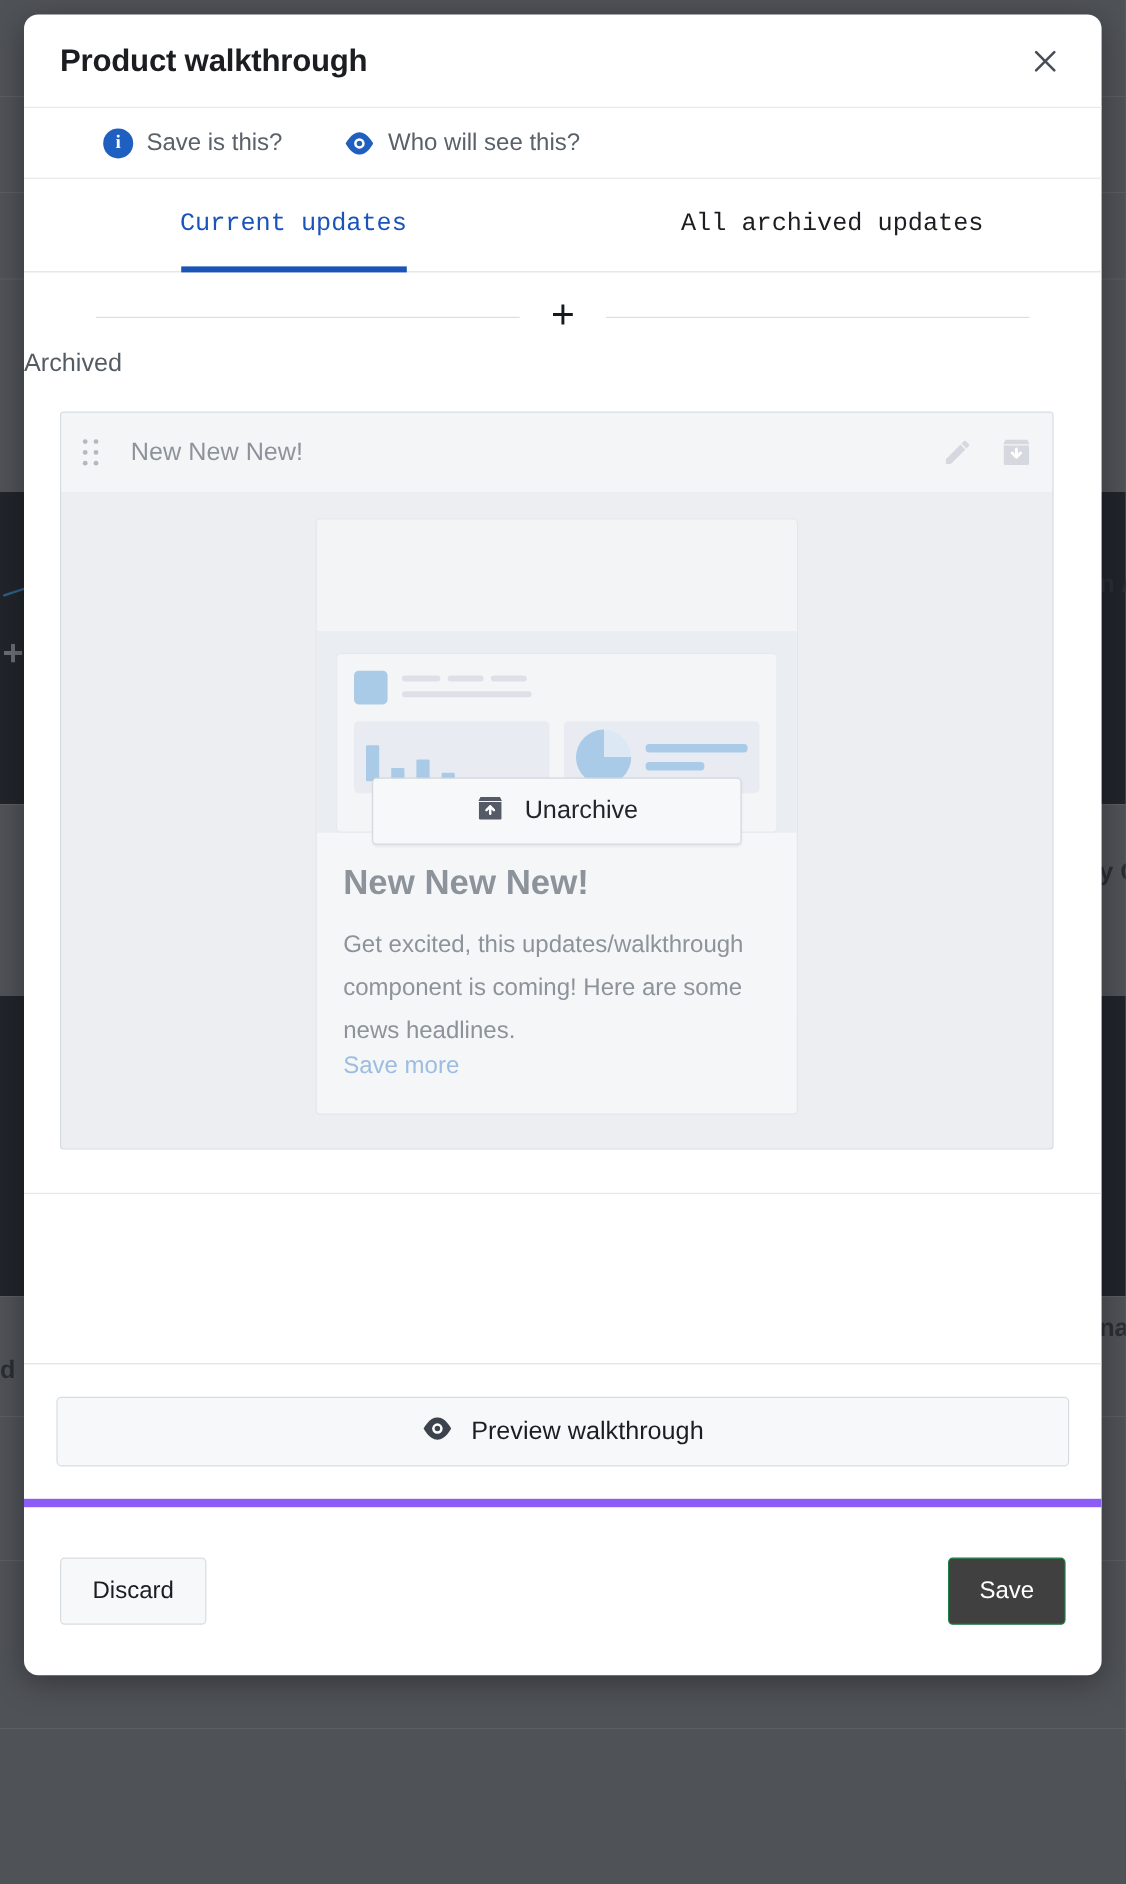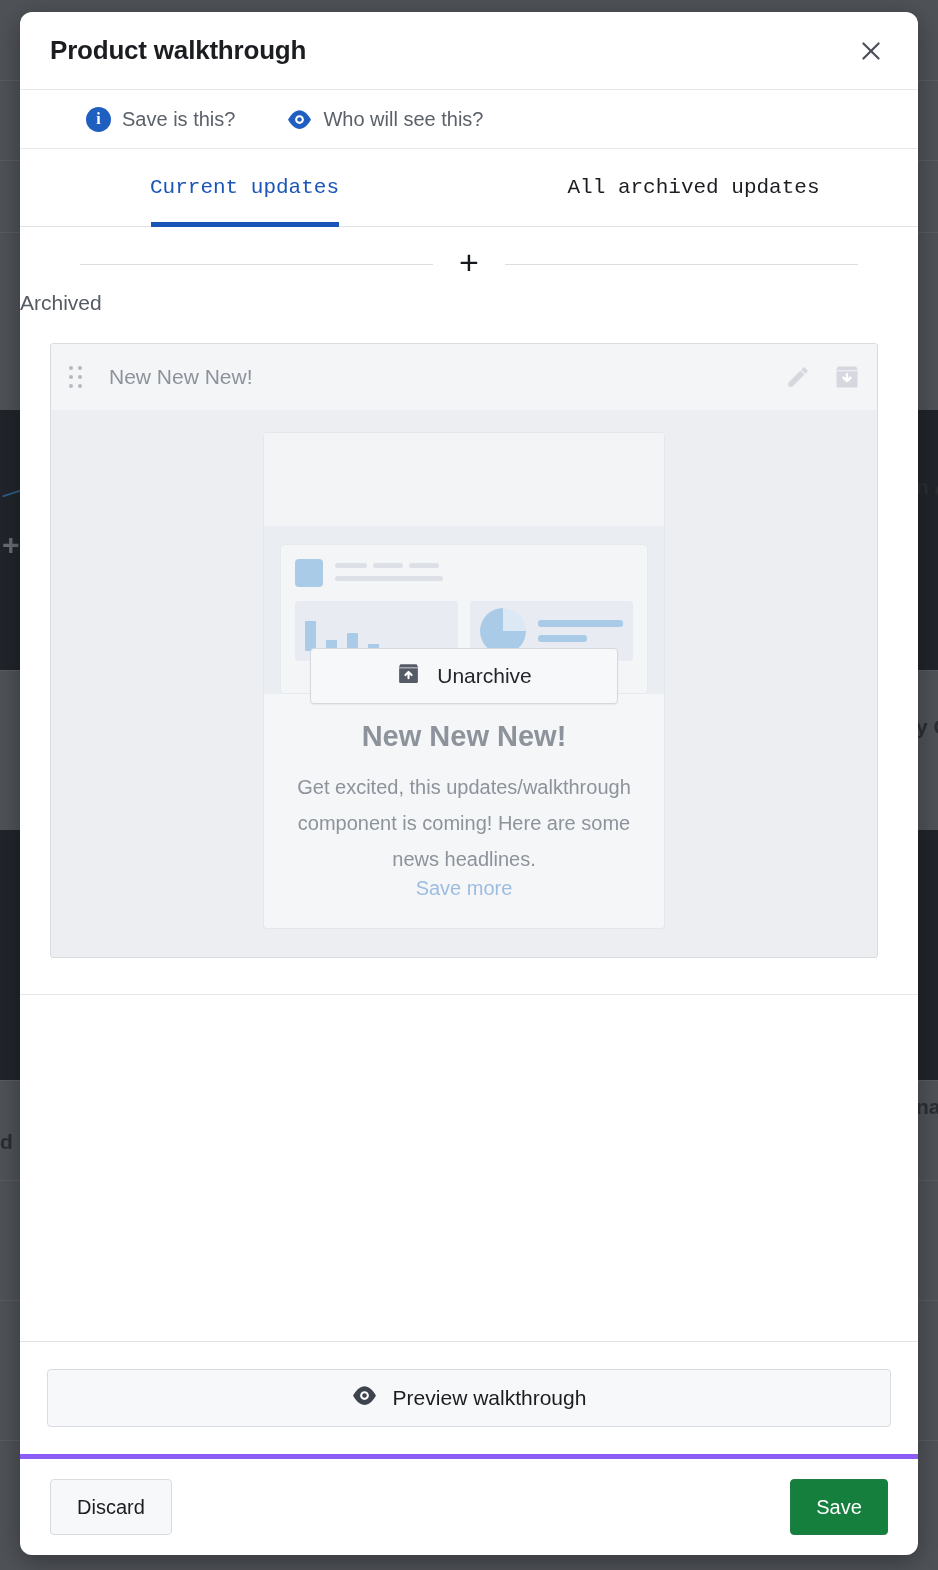--- a/index.html
+++ b/index.html
@@ -49,21 +49,21 @@
     font-weight: 700;
     line-height: 1;
   }
 
   
   #modal {
     position: absolute;
     left: 20px;
     top: 12px;
     width: 898px;
-    height: 1543px;
+    height: 1384px;
     background: #ffffff;
     border-radius: 12px;
     box-shadow: 0 6px 26px rgba(0,0,0,.34);
     display: flex;
     flex-direction: column;
     overflow: hidden;
   }
 
   
   .modal-header {
@@ -193,21 +193,20 @@
     margin-top: 12px;
   }
 
   
   .item-card {
     margin: 28px 40px 0 30px;
     border: 1px solid #d8dce1;
     border-radius: 3px;
     background: #eceef2;
     overflow: hidden;
-    text-align: center;
   }
   .item-card-header {
     height: 66px;
     background: #f4f5f7;
     display: flex;
     align-items: center;
     padding: 0 16px 0 18px;
     box-sizing: border-box;
   }
   .drag-handle {
@@ -378,22 +377,22 @@
     justify-content: center;
     gap: 16px;
     font-size: 21px;
     color: #1b1d21;
     cursor: pointer;
   }
 
   
   .modal-footer {
     flex: 0 0 auto;
-    border-top: 5px solid #8b5cf6;
-    padding: 20px 30px;
+    border-top: 7px solid #8b5cf6;
+    padding: 42px 30px;
     display: flex;
     align-items: center;
     box-sizing: border-box;
   }
   .btn {
     border-radius: 4px;
     font-size: 20px;
     cursor: pointer;
     display: flex;
     align-items: center;
@@ -409,21 +408,21 @@
   .footer-right { margin-left: auto; display: flex; gap: 20px; }
   .btn-cancel {
     width: 118px; height: 56px;
     background: #e7eaed;
     border: 1px solid #e7eaed;
     color: #a9aeb5;
     cursor: default;
   }
   .btn-save {
     width: 98px; height: 56px;
-    background: #15803d;
+    background: #404040;
     border: 1px solid #1f7d46;
     color: #ffffff;
   }
 </style>
 </head>
 <body>
 
 <div id="backdrop">
   <div class="bg-row" style="top:80px;"></div>
   <div class="bg-row" style="top:160px;"></div>

